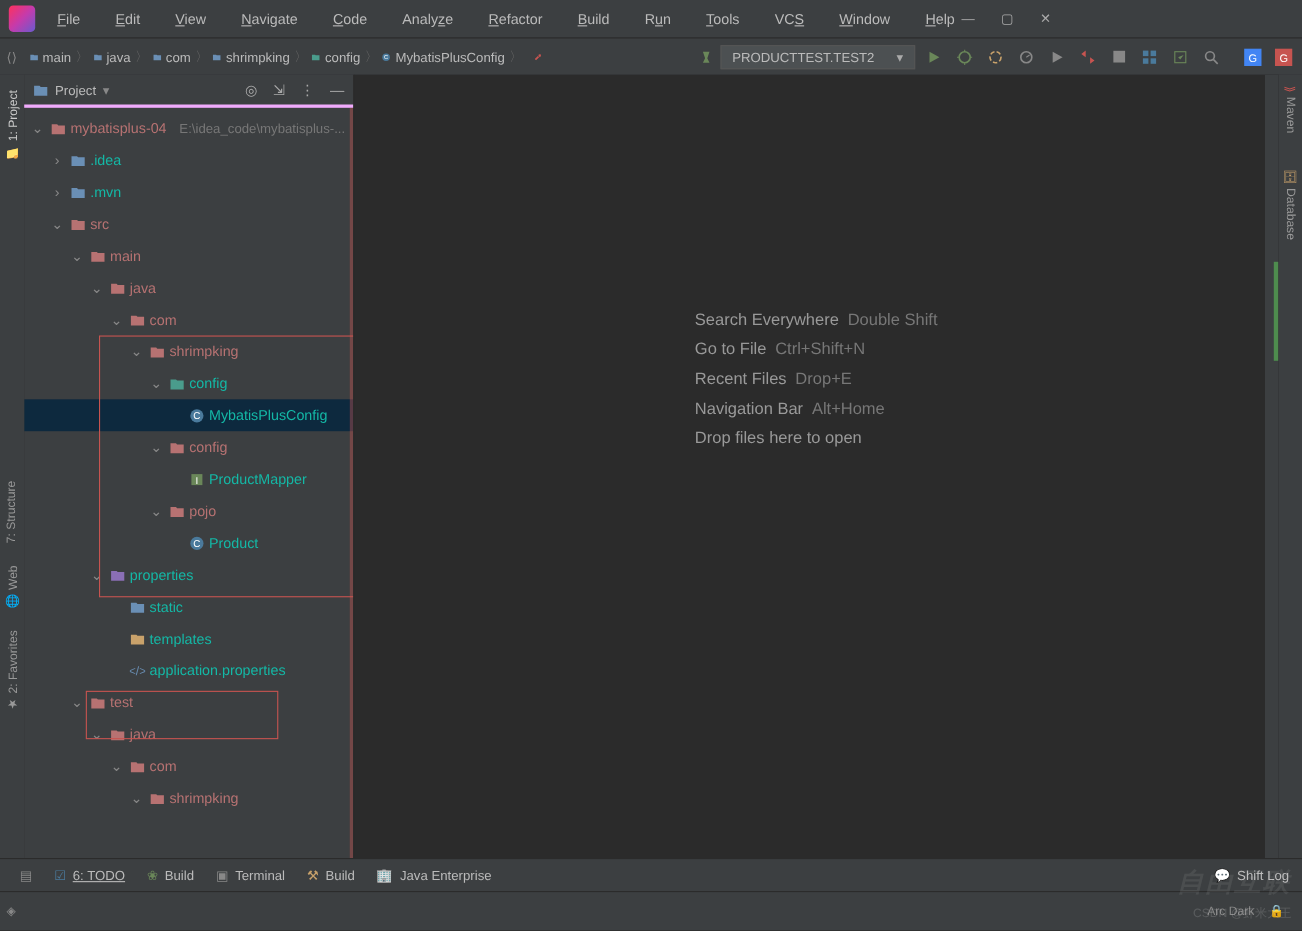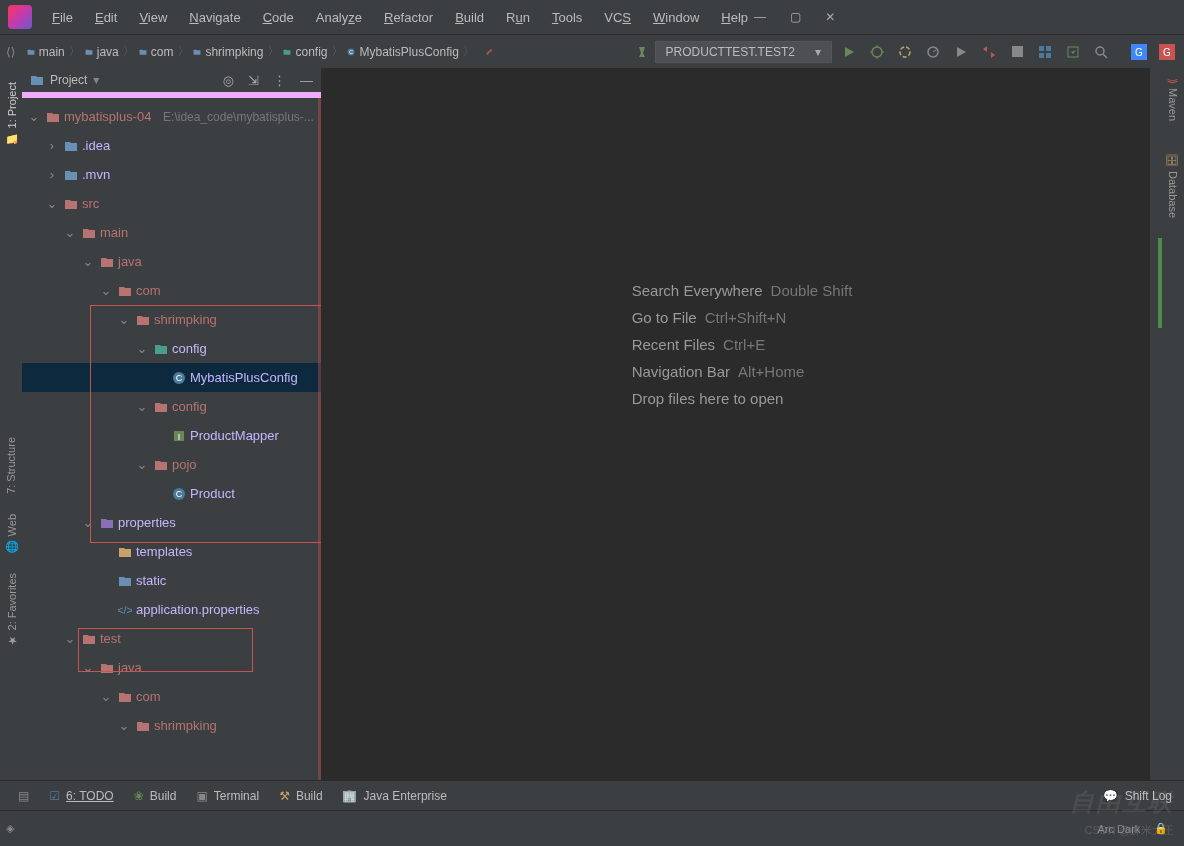--- a/index.html
+++ b/index.html
@@ -1,44 +1,44 @@
 <!DOCTYPE html>
 <html><head>
 <meta charset="utf-8">
 <style>
 * { margin:0; padding:0; box-sizing:border-box; font-family:"Segoe UI",Arial,sans-serif; }
 body { background:#2b2b2b; color:#bbb; font-size:13px; width:1184px; height:846px; overflow:hidden; position:relative; }
 .titlebar { height:34px; background:#3c3f41; display:flex; align-items:center; color:#bbb; }
 .app-icon { width:24px; height:24px; margin-left:8px; background:linear-gradient(135deg,#fe315d,#c43bac,#6a5acd); border-radius:4px; }
-.menu { display:flex; gap:10px; margin-left:14px; }
+.menu { display:flex; gap:20px; margin-left:14px; }
 .menu span { padding:2px 6px; cursor:pointer; }
 .menu span u { text-decoration:underline; }
 .title-text { margin-left:auto; margin-right:60px; color:#999; font-size:12px; }
 .winbtns { display:flex; gap:24px; margin-right:20px; color:#aaa; font-size:12px; align-items:center; }
 .winbtns span { cursor:pointer; }
 .navbar { height:34px; background:#3c3f41; border-top:1px solid #2b2b2b; display:flex; align-items:center; padding:0 6px; }
 .bc { display:flex; align-items:center; gap:4px; font-size:12px; color:#bbb; }
 .bc svg { width:8px; height:8px; }
 .bc-seg { display:flex; align-items:center; gap:4px; cursor:pointer; }
 .fic { width:14px; height:12px; display:inline-block; }
 .run-area { margin-left:auto; display:flex; align-items:center; gap:6px; }
 .run-config { background:#4c5052; border:1px solid #555; padding:3px 10px; font-size:12px; display:flex; align-items:center; gap:20px; cursor:pointer; }
 .tbicon { width:22px; height:22px; display:flex; align-items:center; justify-content:center; cursor:pointer; }
 .main { display:flex; height:712px; position:relative; }
 .leftgutter { width:22px; background:#3c3f41; display:flex; flex-direction:column; align-items:center; padding-top:10px; gap:12px; }
 .gutlabel { writing-mode:vertical-rl; transform:rotate(180deg); font-size:11px; color:#999; cursor:pointer; padding:4px 0; }
 .sidebar { width:300px; background:#3c3f41; display:flex; flex-direction:column; border-right:1px solid #2b2b2b; position:relative; }
-.sidehdr { height:30px; display:flex; align-items:center; padding:0 8px; border-bottom:6px solid #f0abfc; }
+.sidehdr { height:30px; display:flex; align-items:center; padding:0 8px; border-bottom:3px solid #f0abfc; }
 .sidehdr .title { display:flex; align-items:center; gap:6px; font-size:12px; }
 .sidehdr .tools { margin-left:auto; display:flex; gap:14px; color:#aaa; font-size:13px; }
 .tree { flex:1; overflow:hidden; font-size:13px; padding-top:4px; position:relative; }
 .row { height:29px; display:flex; align-items:center; gap:4px; cursor:pointer; white-space:nowrap; }
 .row.selected { background:#0d293e; }
 .chev { width:16px; display:flex; justify-content:center; color:#888; }
-.fname { color:#c4b5fd; }
+.fname { color:#14b8a6; }
 .fname.pink { color:#b77272; }
 .hlbox1 { position:absolute; border:1px solid #c75450; pointer-events:none; }
 .editor { flex:1; background:#2b2b2b; display:flex; flex-direction:column; align-items:center; justify-content:center; color:#888; position:relative; }
 .hint { font-size:15px; margin:10px 16px; color:#999; }
 .hint .kb { color:#777; margin-left:8px; }
 .rightgutter { width:22px; background:#3c3f41; display:flex; flex-direction:column; align-items:center; padding-top:6px; gap:24px; }
 .rgutlabel { writing-mode:vertical-rl; font-size:11px; color:#999; cursor:pointer; padding:4px 0; display:flex; align-items:center; gap:4px; }
 .statusbar { height:30px; background:#3c3f41; border-top:1px solid #2b2b2b; display:flex; align-items:center; padding:0 12px; font-size:12px; gap:20px; }
 .sbitem { display:flex; align-items:center; gap:6px; cursor:pointer; }
 .footer { height:36px; background:#3c3f41; border-top:1px solid #2b2b2b; display:flex; align-items:center; justify-content:flex-end; padding-right:16px; gap:14px; font-size:11px; color:#888; }
@@ -326,30 +326,30 @@
       <div class="row" style="padding-left:58px">
           <span class="chev">⌄</span>
           <svg class="fic" viewBox="0 0 14 12">
             <path fill="#8a6fb5" d="M1 2h5l1 1h6v8H1z"></path>
           </svg>
           <span class="fname">properties</span>
         </div>
       <div class="row" style="padding-left:76px">
           <span class="chev"></span>
           <svg class="fic" viewBox="0 0 14 12">
+            <path fill="#6a8fb5" d="M1 2h5l1 1h6v8H1z"></path>
+          </svg>
+          <span class="fname">static</span>
+        </div>
+      <div class="row" style="padding-left:76px">
+          <span class="chev"></span>
+          <svg class="fic" viewBox="0 0 14 12">
             <path fill="#c9a26b" d="M1 2h5l1 1h6v8H1z"></path>
           </svg>
           <span class="fname">templates</span>
-        </div>
-      <div class="row" style="padding-left:76px">
-          <span class="chev"></span>
-          <svg class="fic" viewBox="0 0 14 12">
-            <path fill="#6a8fb5" d="M1 2h5l1 1h6v8H1z"></path>
-          </svg>
-          <span class="fname">static</span>
         </div>
       <div class="row" style="padding-left:76px">
           <span class="chev"></span>
           <svg width="14" height="14" viewBox="0 0 14 14">
             <text x="7" y="11" text-anchor="middle" fill="#6a8fb5" font-size="11">&lt;/&gt;</text>
           </svg>
           <span class="fname">application.properties</span>
         </div>
       <div class="row" style="padding-left:40px">
           <span class="chev">⌄</span>
@@ -383,21 +383,21 @@
       <div class="hlbox1" style="left:68px;top:207px;width:240px;height:238px"></div>
       <div class="hlbox1" style="left:56px;top:530px;width:175px;height:44px"></div>
       <div style="position:absolute;right:0;top:0;width:3px;height:100%;background:#c75450;opacity:0.4"></div>
     </div>
   </div>
 
   <div class="editor">
     <div style="margin-top:-160px">
     <div class="hint"><span>Search Everywhere</span><span class="kb">Double Shift</span></div>
     <div class="hint"><span>Go to File</span><span class="kb">Ctrl+Shift+N</span></div>
-    <div class="hint"><span>Recent Files</span><span class="kb">Ctrl+E</span></div>
+    <div class="hint"><span>Recent Files</span><span class="kb">Drop+E</span></div>
     <div class="hint"><span>Navigation Bar</span><span class="kb">Alt+Home</span></div>
     <div class="hint"><span>Drop files here to open</span></div>
     </div>
     <div class="editor-scroll">
       <div class="green-strip"></div>
     </div>
   </div>
 
   <div class="rightgutter">
     <div class="rgutlabel">

